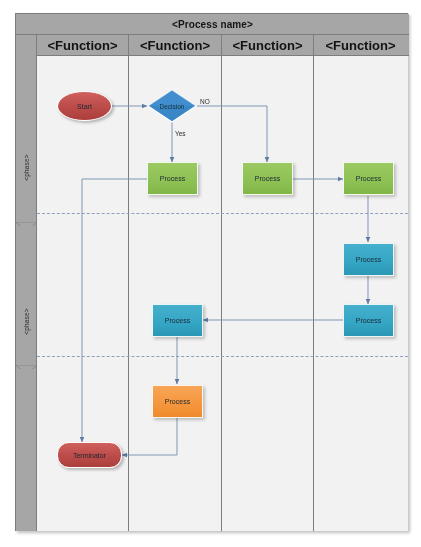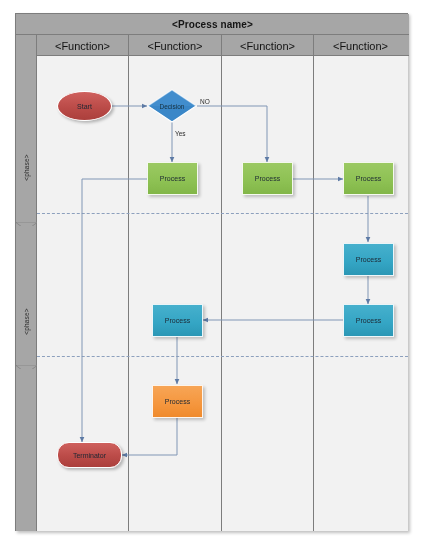--- a/index.html
+++ b/index.html
@@ -70,22 +70,22 @@
   }
   .func-cell {
     position: absolute;
     top: 0;
     height: 21px;
     box-sizing: border-box;
     border-right: 1px solid #7d7d7d;
     display: flex;
     align-items: center;
     justify-content: center;
-    font-size: 11px;
-    font-weight: normal;
+    font-size: 13px;
+    font-weight: bold;
     color: #131313;
   }
   .func-cell.last { border-right: none; }
 
   
   .phase-band {
     position: absolute;
     left: 0;
     width: 21px;
     background: #a6a6a6;

